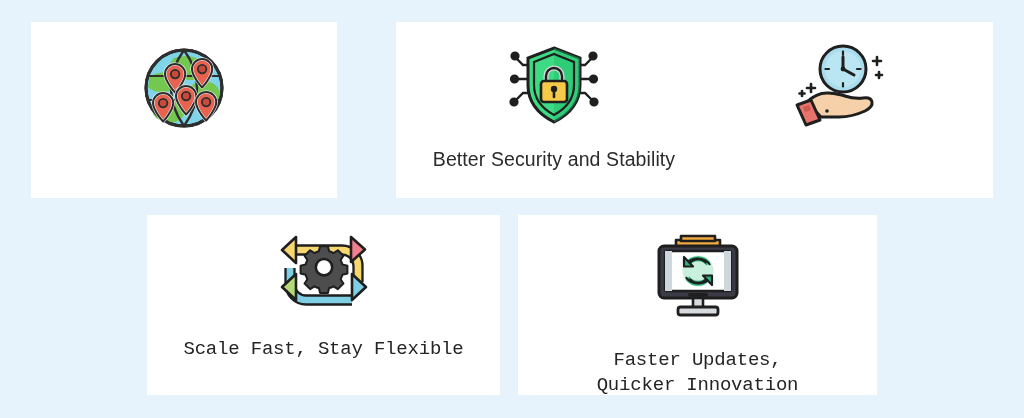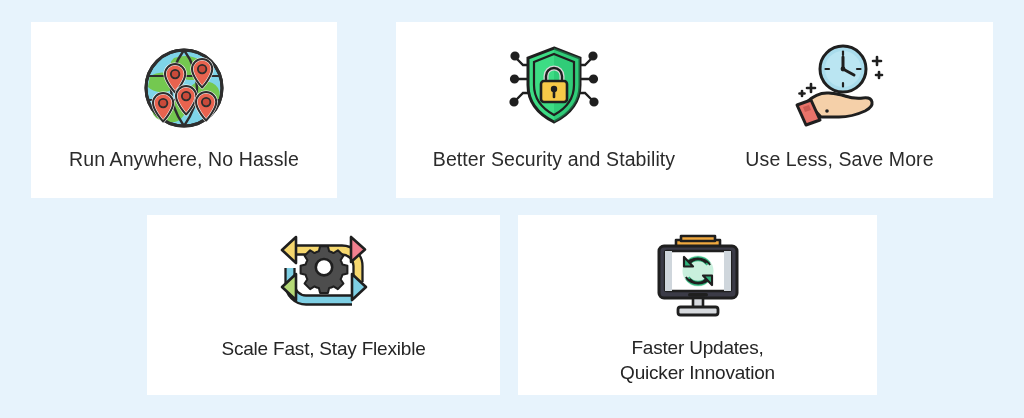--- a/index.html
+++ b/index.html
@@ -68,27 +68,27 @@
     font-size: 19.5px;
     letter-spacing: 0.1px;
     margin-top: 14px;
     color: #2b2b2b;
   }
   .c1 .card-label { margin-top: 13px; }
   .c2 .card-label { margin-top: 16px; }
   .c3 .card-label { margin-top: 16px; }
 
   .row-bottom .card-label {
-    font-family: Liberation Sans, sans-serif;
+    font-family: Liberation Mono, monospace;
     font-size: 19px;
     letter-spacing: -0.2px;
     margin-top: 19px;
     color: #252525;
   }
-  .c5 .card-label { margin-top: 16px; line-height: 1.34; }
+  .c5 .card-label { margin-top: 29px; line-height: 1.34; }
 </style>
 </head>
 <body>
 
 <div id="root">
   <div class="grid">
 
     <div class="card c1 row-top">
       <div class="icon-wrap">
         <svg width="92" height="92" viewBox="0 0 92 92" aria-hidden="true">
@@ -123,21 +123,20 @@
               <circle cx="11" cy="11" r="4.6" fill="#c94a3a" stroke="#2e2e2e" stroke-width="2"></circle>
             </g>
             <g transform="translate(58,50) scale(0.92)">
               <path d="M11 0 a11 11 0 0 0 -11 11 c0 8 11 20 11 20 s11 -12 11 -20 a11 11 0 0 0 -11 -11 z" fill="#e8634f" stroke="#ffffff" stroke-width="3.4"></path>
               <path d="M11 0 a11 11 0 0 0 -11 11 c0 8 11 20 11 20 s11 -12 11 -20 a11 11 0 0 0 -11 -11 z" fill="none" stroke="#2e2e2e" stroke-width="2.2"></path>
               <circle cx="11" cy="11" r="4.6" fill="#c94a3a" stroke="#2e2e2e" stroke-width="2"></circle>
             </g>
           </g>
         </svg>
       </div>
-      <div class="card-label">Run Anywhere, No Hassle</div>
     </div>
 
     <div class="card c2 row-top">
       <div class="icon-wrap">
         <svg width="96" height="92" viewBox="0 0 96 92" aria-hidden="true">
           <g stroke="#1f1f1f" stroke-width="2.4" fill="none" stroke-linecap="round">
             <path d="M26 26 h-9 l-6 -6"></path>
               <circle cx="9" cy="17" r="3.4" fill="#1f1f1f"></circle>
             <path d="M24 40 h-12"></path>
               <circle cx="8.5" cy="40" r="3.4" fill="#1f1f1f"></circle>
@@ -187,21 +186,20 @@
               <path d="M84 22 h8"></path>
             <path d="M90 33 v6"></path>
               <path d="M87 36 h6"></path>
             <path d="M22 45 v8"></path>
               <path d="M18 49 h8"></path>
             <path d="M13 52 v5"></path>
               <path d="M10.5 54.5 h5"></path>
           </g>
         </svg>
       </div>
-      <div class="card-label">Use Less, Save More</div>
     </div>
 
     <div class="card c4 row-bottom">
       <div class="icon-wrap">
         <svg width="100" height="86" viewBox="0 0 100 86" aria-hidden="true">
 
           <path d="M22 18 H68 a16 16 0 0 1 16 16 V50" fill="none" stroke="#f5d76e" stroke-width="9" stroke-linecap="butt"></path>
           <path d="M22 18 H68 a16 16 0 0 1 16 16 V50" fill="none" stroke="#1f1f1f" stroke-width="2.4" stroke-dasharray="0" opacity="0"></path>
 
           <path d="M16 36 V52 a16 16 0 0 0 16 16 H78" fill="none" stroke="#7ecfe4" stroke-width="9" stroke-linecap="butt"></path>

